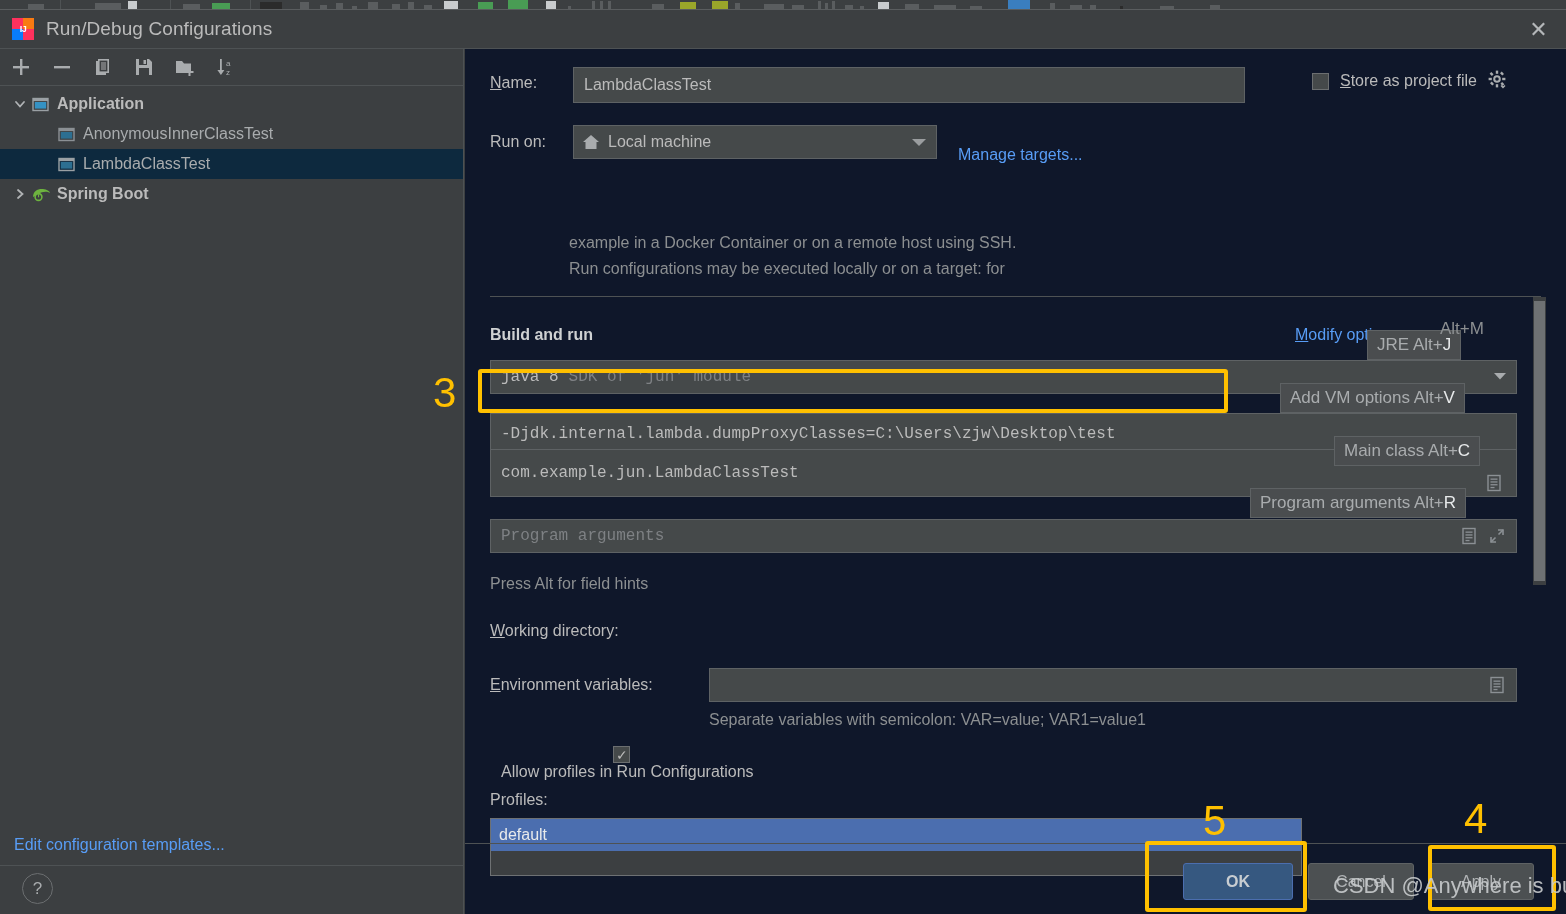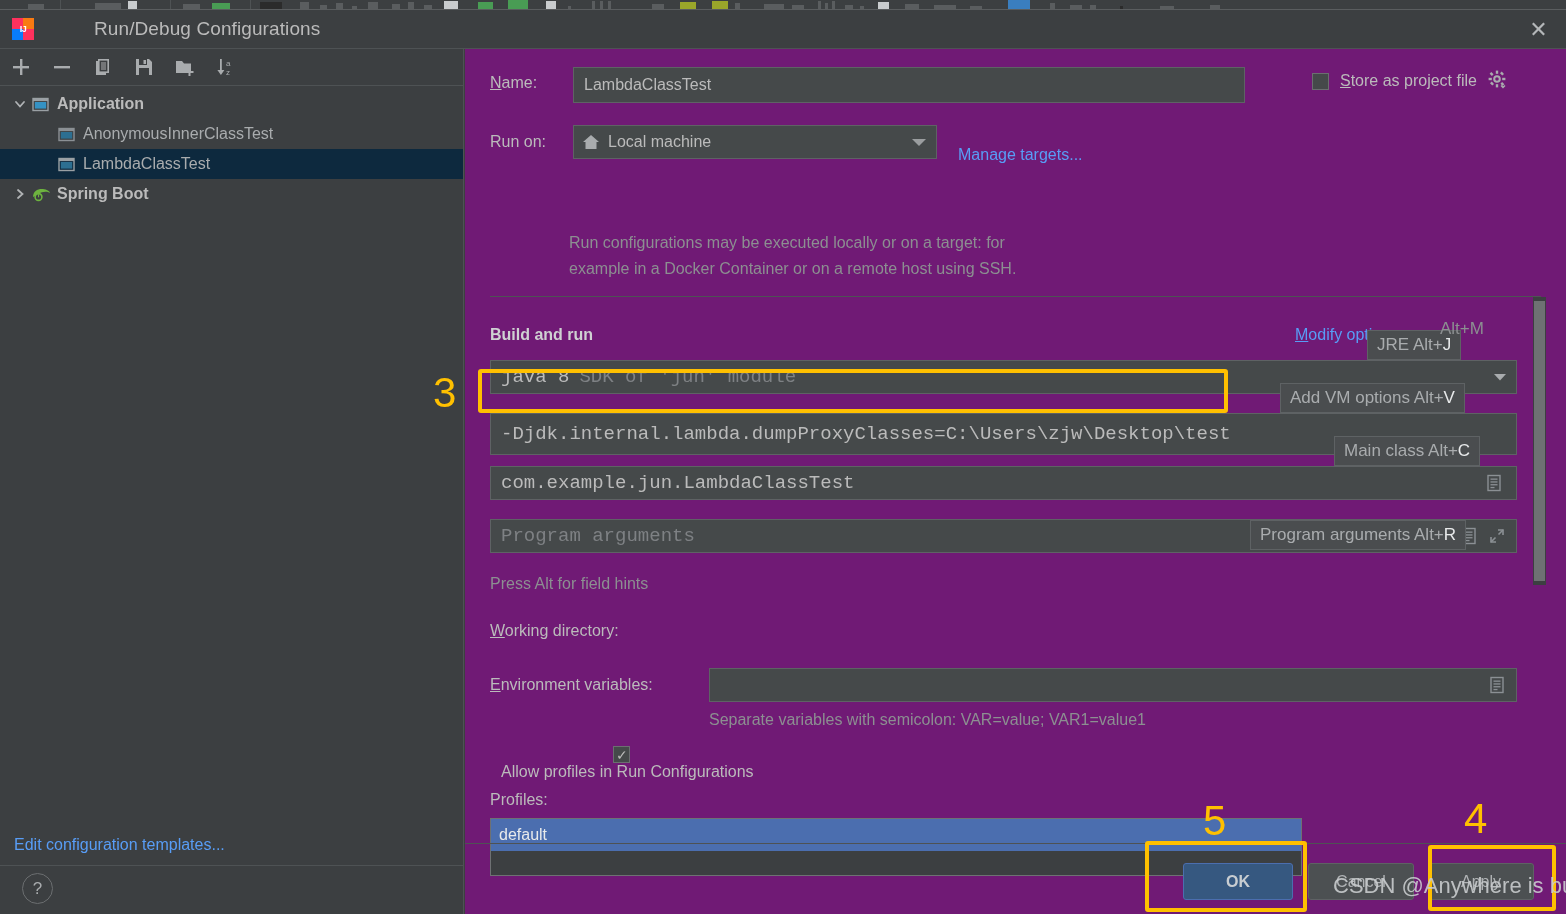--- a/index.html
+++ b/index.html
@@ -38,21 +38,20 @@
     border-top: 1px solid #5a5d5f;
   }
 
   
   .titlebar {
     position: relative;
     height: 39px;
     display: flex; align-items: center;
     border-bottom: 1px solid #4e5254;
     background: #3c3f41;
-    gap: 48px;
   }
   .ij-logo {
     width: 22px; height: 22px; margin-left: 12px; margin-right: 12px;
     position: relative; flex: none;
   }
   .ij-logo .q { position: absolute; width: 11px; height: 11px; }
   .ij-logo .q1 { left:0; top:0; background:#fe315d; }
   .ij-logo .q2 { left:11px; top:0; background:#f97a12; }
   .ij-logo .q3 { left:0; top:11px; background:#087cfa; }
   .ij-logo .q4 { left:11px; top:11px; background:#fe315d; }
@@ -114,35 +113,35 @@
     width: 31px; height: 31px; border-radius: 50%;
     border: 1px solid #6b6e70; color: #a9acae;
     display: flex; align-items: center; justify-content: center;
     font-size: 17px; cursor: pointer;
   }
 
   
   .right-panel {
     position: absolute; left: 465px; top: 0;
     width: 1101px; height: 866px;
-    background: #701a75;
+    background: #0f172a;
   }
 
   .form-row { position: absolute; display: flex; align-items: center; }
 
   .lbl { color: #bbbbbb; font-size: 16px; white-space: nowrap; }
   .lbl u { text-decoration: underline; }
 
   .txtfield {
     background: #45494a; border: 1px solid #5e6264;
     color: #bbbbbb; font-size: 16px;
     padding: 0 10px; display:flex; align-items:center;
     height: 32px;
   }
-  .txtfield.mono { font-family: "Liberation Mono", monospace; font-size: 19px; }
+  .txtfield.mono { font-family: "Liberation Mono", monospace; font-size: 16px; }
 
   .combo {
     background: #45494a; border: 1px solid #5e6264;
     height: 34px; display:flex; align-items:center;
     color:#bbbbbb; font-size:16px; cursor:pointer; padding-left: 8px;
   }
   .combo .arrow {
     margin-left:auto; margin-right: 10px;
     width:0;height:0;border-left:7px solid transparent;border-right:7px solid transparent;
     border-top:7px solid #9a9d9f;
@@ -450,22 +449,22 @@
             <svg width="18" height="18" viewBox="0 0 18 18">
                 <path d="M9 2 L17 9 L14.5 9 L14.5 16 L3.5 16 L3.5 9 L1 9 Z" fill="#a9acae"></path>
               </svg>
           </span>
           <span>Local machine</span>
           <span class="arrow"></span>
         </div>
         <div class="link" style="position:absolute;left:493px;top:97px;">Manage targets...</div>
 
         <div class="hint-text" style="position:absolute;left:104px;top:181px;width:620px;">
+          <div>example in a Docker Container or on a remote host using SSH.</div>
           <div>Run configurations may be executed locally or on a target: for</div>
-          <div>example in a Docker Container or on a remote host using SSH.</div>
         </div>
 
         <div class="hsep" style="left:25px; top:247px; width:1051px;"></div>
 
         <div class="section-title" style="position:absolute;left:25px;top:277px;">Build and run</div>
         <div class="link" style="position:absolute;left:830px;top:277px;">
           <u>M</u>odify options
         </div>
         <span style="position:absolute;left:965px;top:282px;">
           <svg width="16" height="16" viewBox="0 0 16 16">
@@ -481,21 +480,21 @@
               <svg width="16" height="10" viewBox="0 0 16 10">
                   <path d="M2 2 L8 8.5 L14 2 Z" fill="#a9acae"></path>
                 </svg>
             </span>
           </span>
         </div>
 
         <div class="txtfield mono" style="position:absolute;left:25px;top:364px;width:1027px;height:42px;font-family:Liberation Mono, monospace;">-Djdk.internal.lambda.dumpProxyClasses=C:\Users\zjw\Desktop\test</div>
         <span style="position:absolute;left:1016px;top:372px;"></span>
 
-        <div class="txtfield mono" style="position:absolute;left:25px;top:417px;width:1027px;height:34px;">com.example.jun.LambdaClassTest</div>
+        <div class="txtfield mono" style="position:absolute;left:25px;top:400px;width:1027px;height:48px;">com.example.jun.LambdaClassTest</div>
         <span style="position:absolute;left:1020px;top:425px;">
           <svg width="18" height="18" viewBox="0 0 18 18">
             <rect x="3" y="1.5" width="12" height="15" fill="none" stroke="#8b9094" stroke-width="1.4"></rect>
             <rect x="5.5" y="4.5" width="7" height="1.3" fill="#8b9094"></rect>
             <rect x="5.5" y="7.3" width="7" height="1.3" fill="#8b9094"></rect>
             <rect x="5.5" y="10.1" width="7" height="1.3" fill="#8b9094"></rect>
             <rect x="5.5" y="12.9" width="4" height="1.3" fill="#8b9094"></rect>
           </svg>
         </span>
 
@@ -563,21 +562,21 @@
 
         <div class="tip" style="left:902px;top:281px;">
           <span>JRE Alt+</span><b>J</b>
         </div>
         <div class="tip" style="left:815px;top:334px;">
           <span>Add VM options Alt+</span><b>V</b>
         </div>
         <div class="tip" style="left:869px;top:387px;">
           <span>Main class Alt+</span><b>C</b>
         </div>
-        <div class="tip" style="left:785px;top:439px;margin-top:32px;">
+        <div class="tip" style="left:785px;top:439px;">
           <span>Program arguments Alt+</span><b>R</b>
         </div>
         <div style="position:absolute;left:975px;top:270px;color:#8c8f91;font-size:17px;">Alt+M</div>
       </div>
 
       <div class="btnbar">
         <div class="btn primary" style="left:718px;top:19px;width:110px;">OK</div>
         <div class="btn normal" style="left:843px;top:19px;width:106px;">Cancel</div>
         <div class="btn normal" style="left:963px;top:19px;width:106px;">Apply</div>
       </div>

